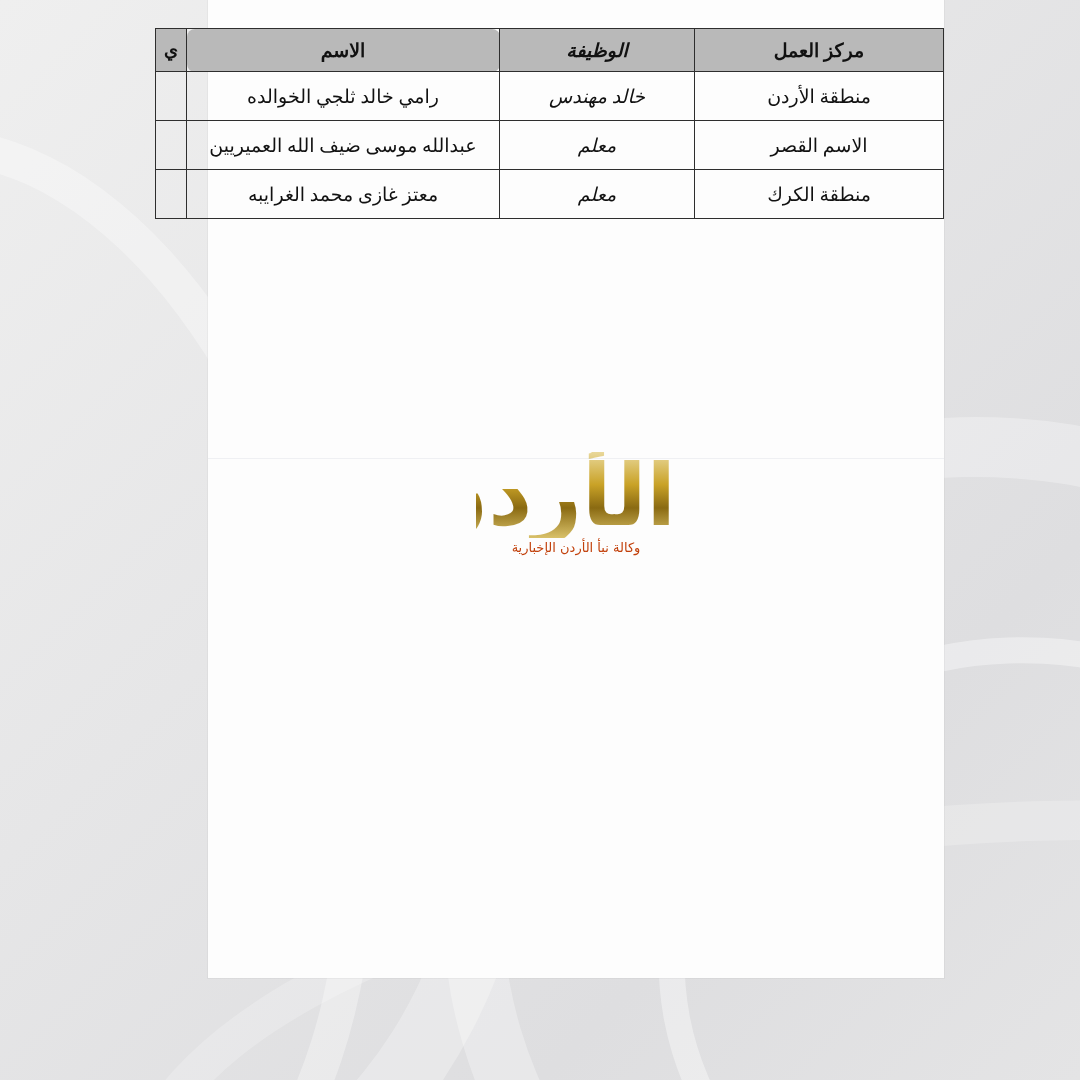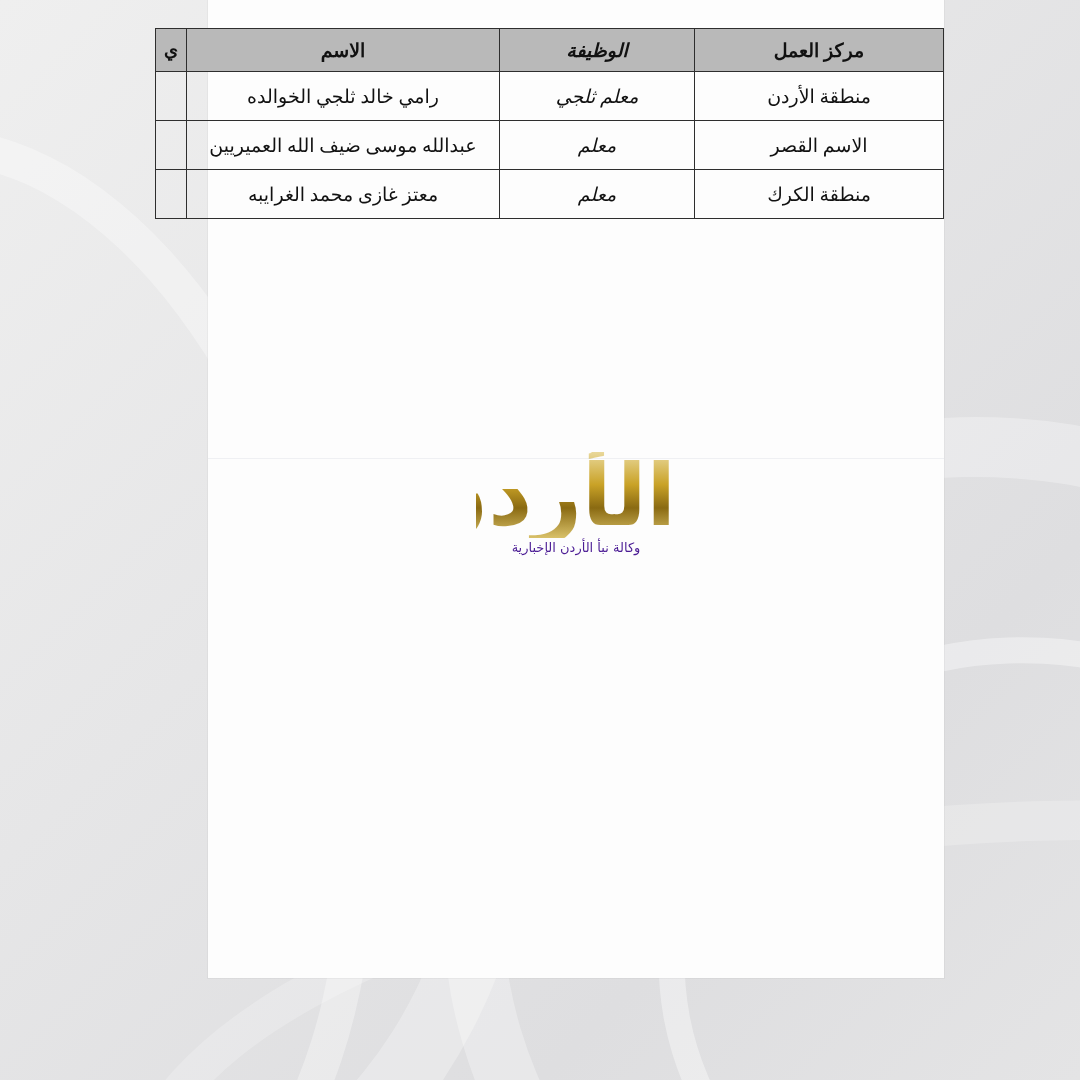--- a/index.html
+++ b/index.html
@@ -78,21 +78,21 @@
     overflow: hidden;
   }
   .doc-table thead th {
     background: #b9b9b9;
     font-weight: bold;
     height: 42px;
     font-size: 19px;
   }
   
   .col-serial { width: 30px; }
-  .col-name   { width: 296px; }
+  .col-name   { width: 296px; border-radius: 8px; }
   .col-job    { width: 178px; font-style: italic; }
   .col-center { width: 232px; margin-left: 6px; }
 
   
   .doc-table th.col-serial,
   .doc-table td.col-serial {
     border-right: none;
     padding: 0;
     font-size: 18px;
     text-align: center;
@@ -117,21 +117,21 @@
     background: linear-gradient(180deg, #e9d89a 0%, #c9a227 38%, #8a6a12 65%, #d9c169 100%);
     -webkit-background-clip: text;
     background-clip: text;
     color: transparent;
     letter-spacing: -6px;
     font-family: "DejaVu Sans", sans-serif;
   }
   .wm-sub {
     margin-top: 2px;
     font-size: 13px;
-    color: #4c1d95;
+    color: #c2410c;
     letter-spacing: 0.5px;
     font-family: "DejaVu Sans", sans-serif;
   }
 </style>
 </head>
 <body>
 
 <div class="backdrop">
   <div class="swoosh sw1"></div>
   <div class="swoosh sw2"></div>
@@ -147,21 +147,21 @@
       <tr>
         <th class="col-center">مركز العمل</th>
         <th class="col-job">الوظيفة</th>
         <th class="col-name">الاسم</th>
         <th class="col-serial">ي</th>
       </tr>
     </thead>
     <tbody>
       <tr>
         <td class="col-center">منطقة الأردن</td>
-        <td class="col-job">معلم ثلجي</td>
+        <td class="col-job">خالد مهندس</td>
         <td class="col-name cell-name">رامي خالد ثلجي الخوالده</td>
         <td class="col-serial"></td>
       </tr>
       <tr>
         <td class="col-center">الاسم القصر</td>
         <td class="col-job">معلم</td>
         <td class="col-name cell-name">عبدالله موسى ضيف الله العميريين</td>
         <td class="col-serial"></td>
       </tr>
       <tr>

